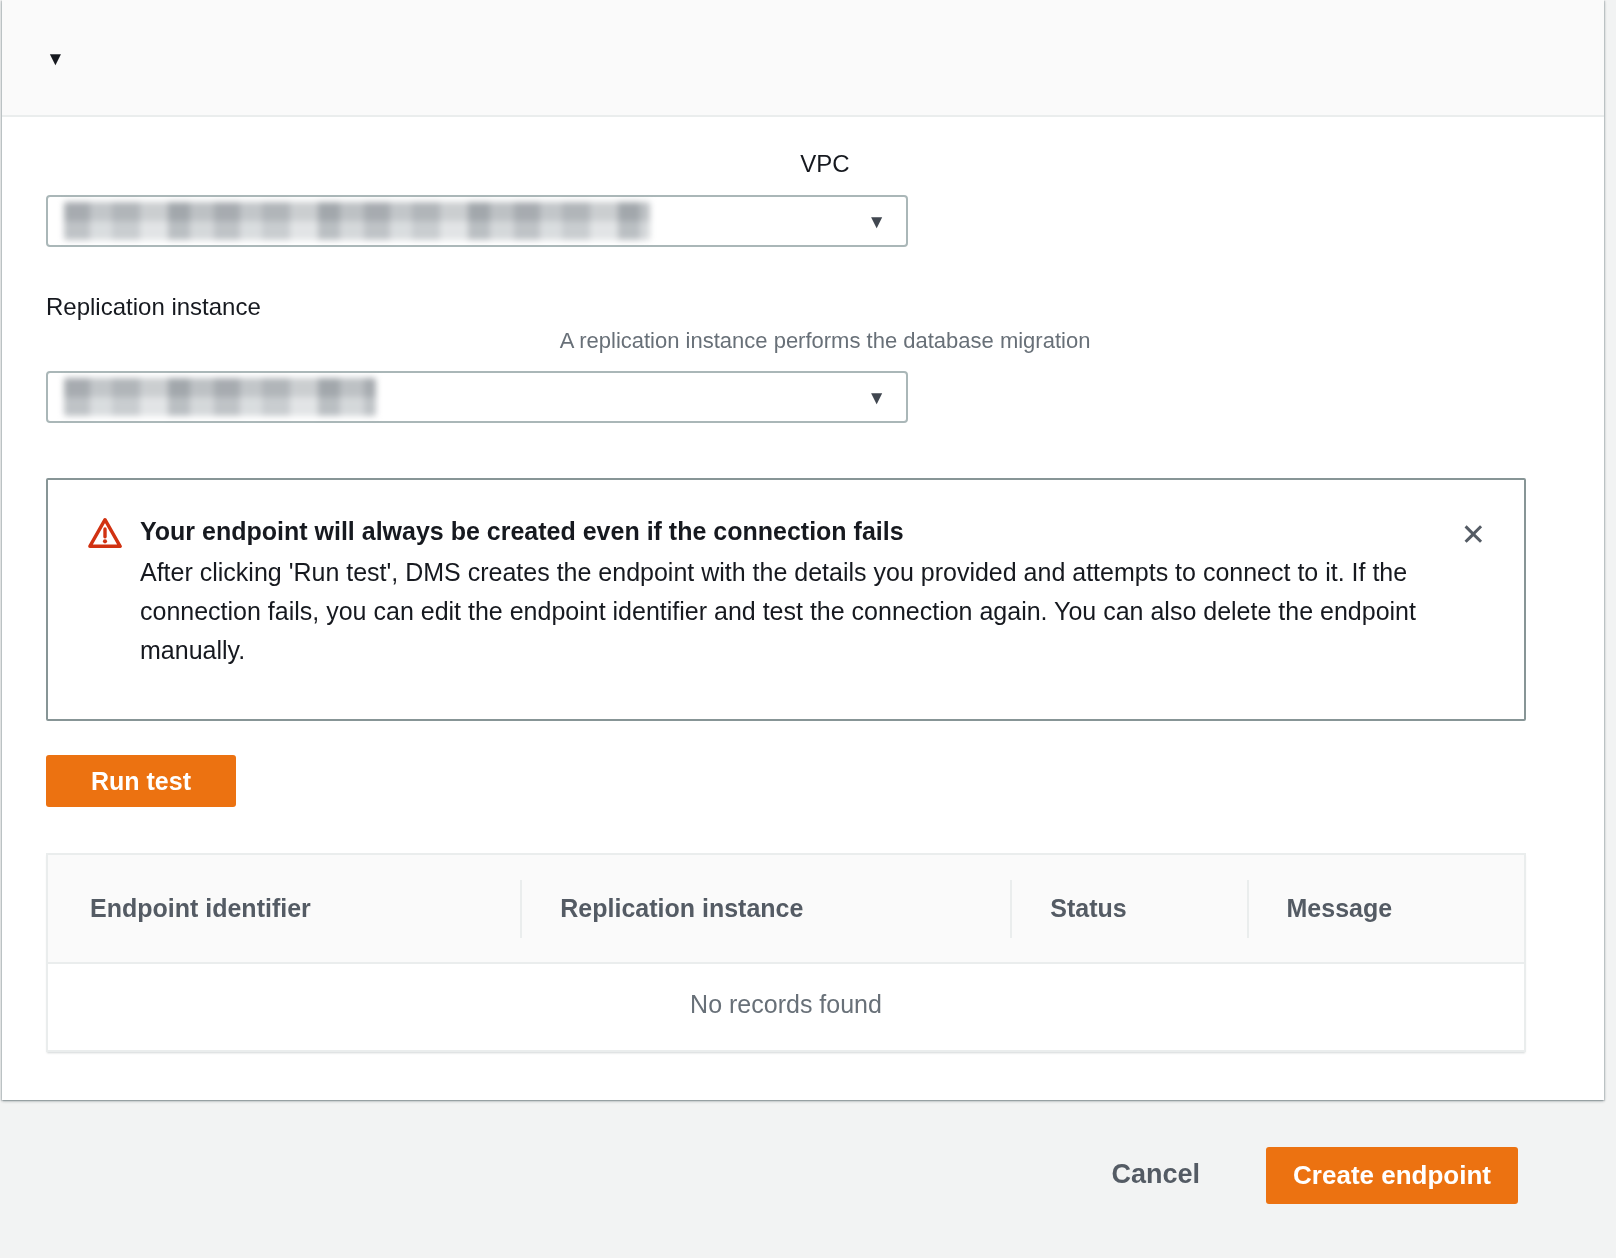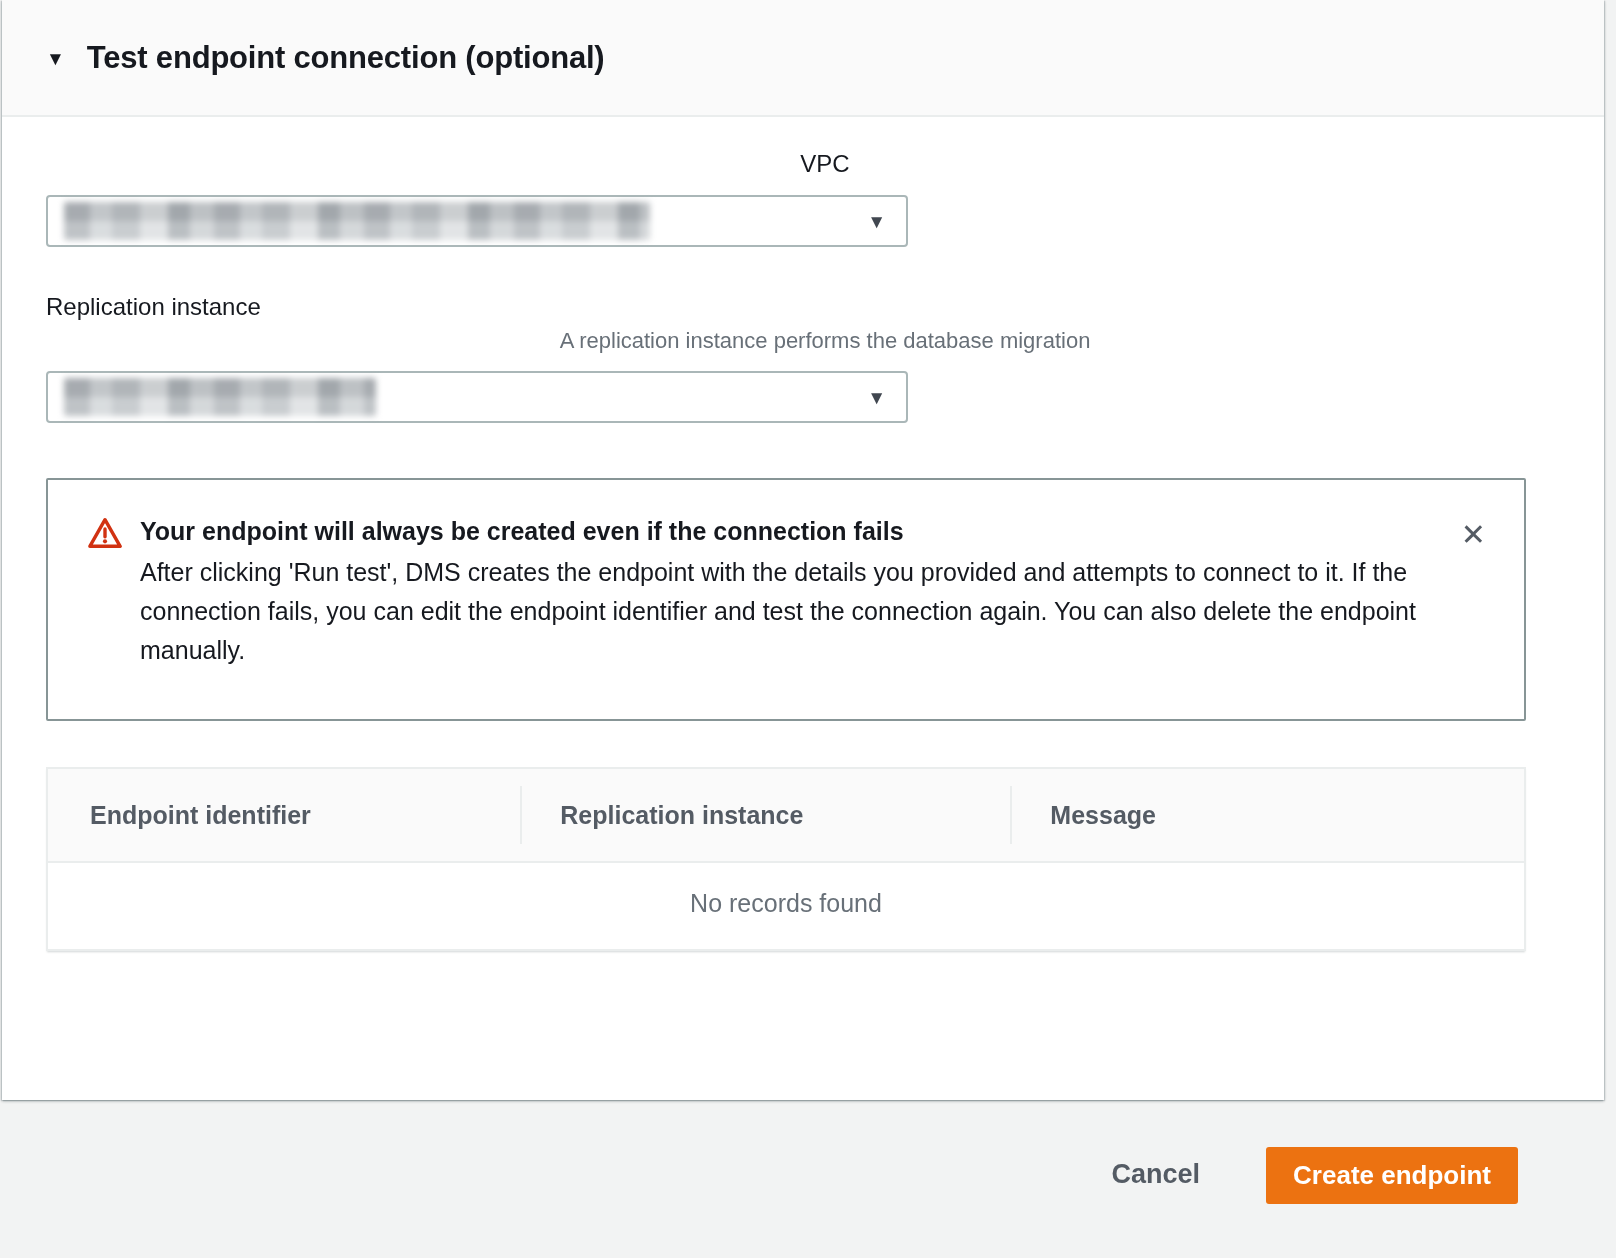--- a/index.html
+++ b/index.html
@@ -112,21 +112,21 @@
   .table-wrap {
     margin-top: 46px;
     width: 1480px;
     border: 2px solid #eaeded;
     background: #fff;
     box-shadow: 0 2px 2px -1px rgba(0,28,36,.18);
   }
   .table-header {
     display: flex;
     background: #fafafa;
-    height: 94px;
+    height: 109px;
     border-bottom: 2px solid #eaeded;
     align-items: center;
   }
   .th {
     position: relative;
     display: flex; align-items: center;
     height: 100%;
     padding-left: 40px;
     font-size: 25px; font-weight: 700; color: #545b64;
   }
@@ -169,21 +169,20 @@
     font-size: 26px;
   }
 </style>
 </head>
 <body>
 
 <div class="card">
 
   <div class="card-header">
     <span class="caret">▼</span>
-    <span class="card-title">Test endpoint connection (optional)</span>
   </div>
 
   <div class="card-body">
 
     <div class="field-label vpc-label">VPC</div>
     <div class="select">
       <div class="redact redact-vpc"></div>
       <span class="arrow">▼</span>
     </div>
 
@@ -204,25 +203,27 @@
       </span>
       <div class="warning-text">
         <div class="warning-title">Your endpoint will always be created even if the connection fails</div>
         <div class="warning-body">After clicking 'Run test', DMS creates the endpoint with the details you provided and attempts to connect to it. If the connection fails, you can edit the endpoint identifier and test the connection again. You can also delete the endpoint manually.</div>
       </div>
       <button class="warning-close">
         <span>✕</span>
       </button>
     </div>
 
+    <button class="btn-orange btn-run-test">Run test</button>
 
     <div class="table-wrap">
       <div class="table-header">
         <div class="th th-1">Endpoint identifier</div>
         <div class="th th-2">Replication instance</div>
+        <div class="th th-3">Status</div>
         <div class="th th-4">Message</div>
       </div>
       <div class="table-empty">No records found</div>
     </div>
 
   </div>
 </div>
 
 <div class="footer">
   <button class="btn-cancel">Cancel</button>

